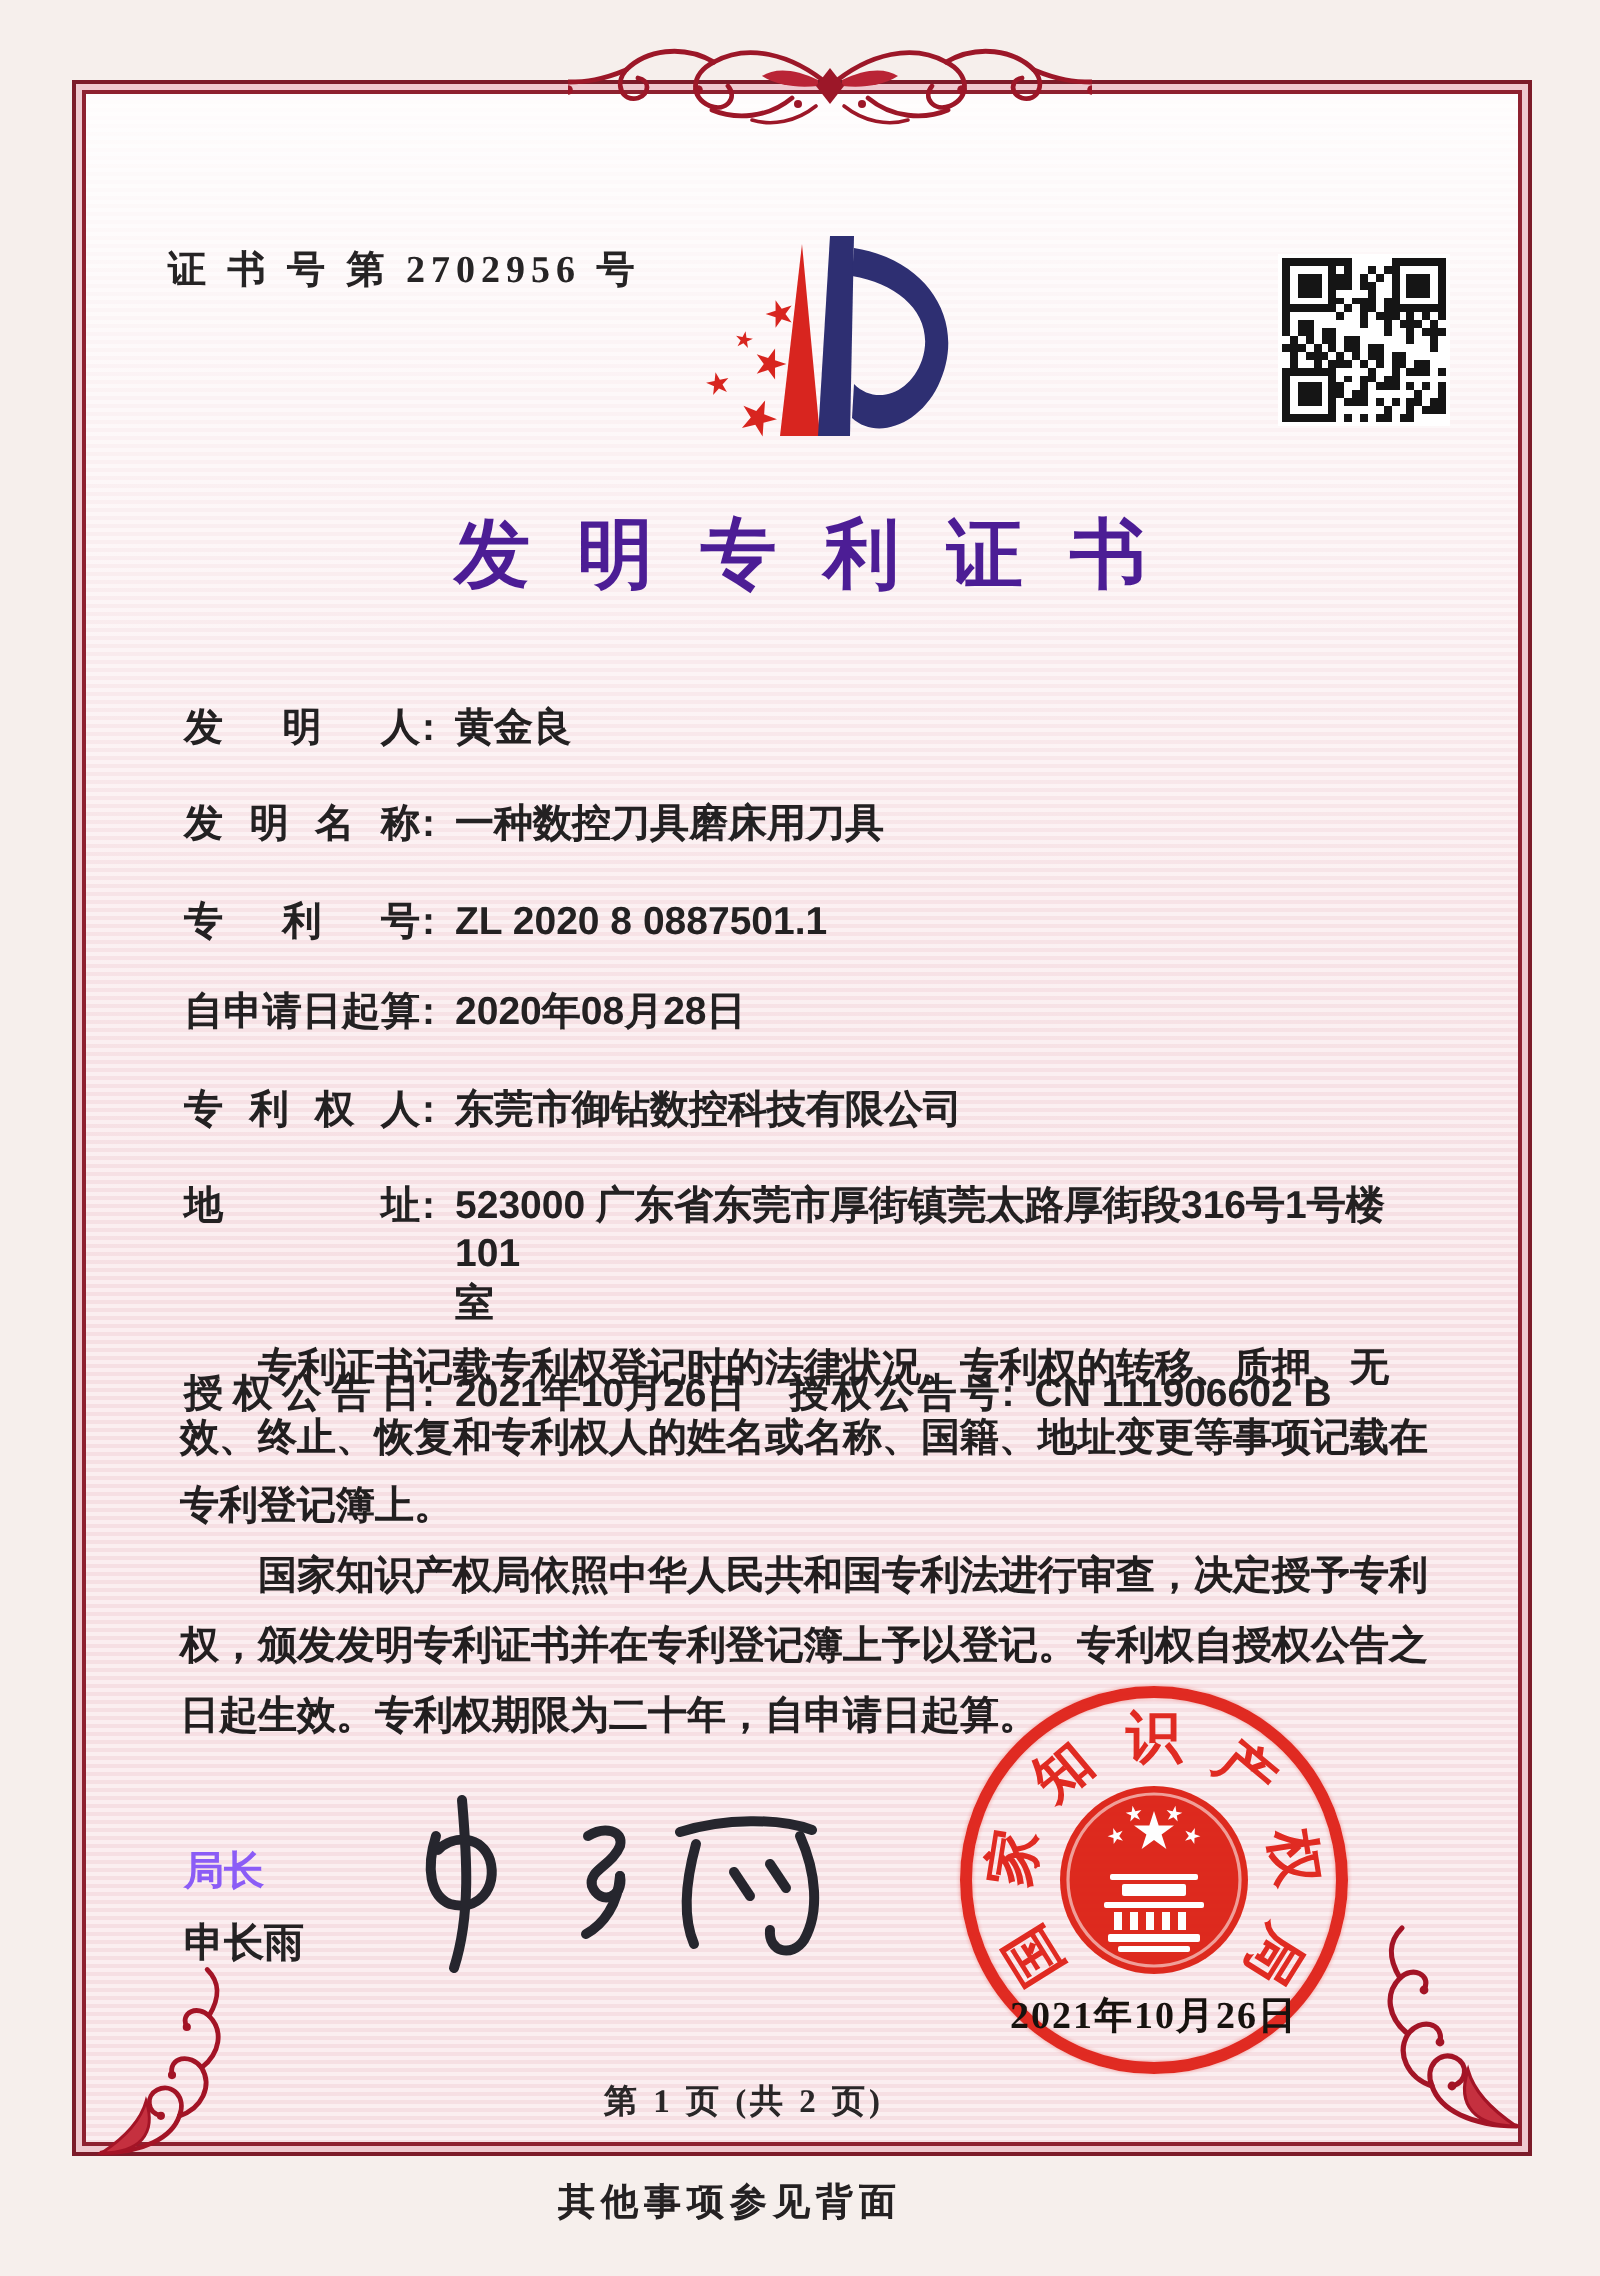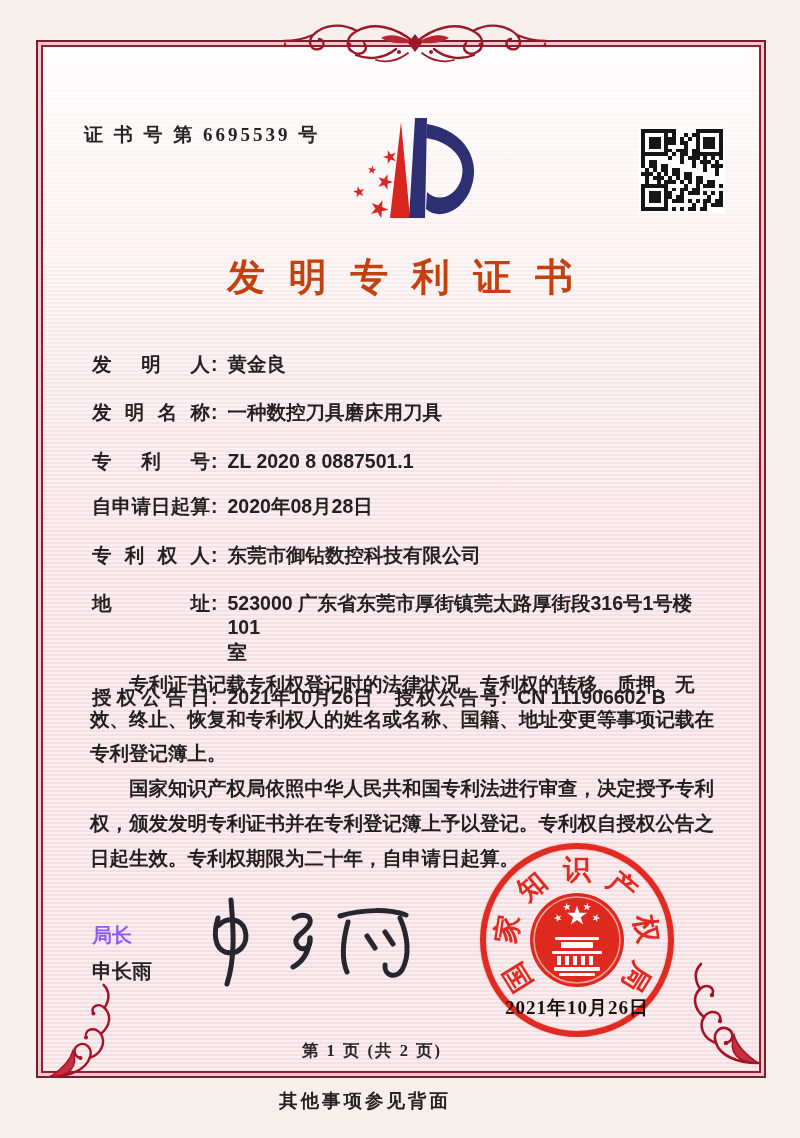--- a/index.html
+++ b/index.html
@@ -36,21 +36,21 @@
   .qr{
     position:absolute;left:639px;top:127px;width:86px;height:86px;background:#fff;
     padding:2px;box-sizing:border-box;
   }
   .qr-grid{display:grid;width:100%;height:100%;
     grid-template-rows:repeat(21,1fr);grid-template-columns:repeat(21,1fr);}
   .qr-grid i{background:#151515;}
 
   .title{
     position:absolute;left:0;right:0;top:252px;text-align:center;
-    font-size:38px;font-weight:700;color:#c2410c;
+    font-size:38px;font-weight:700;color:#4c1d95;
   }
   .title span{letter-spacing:.62em;margin-right:-.62em;}
 
   
   .fields{position:absolute;left:92px;top:352px;width:630px;
     font-family:"Liberation Sans","DejaVu Sans",sans-serif;}
   .row{margin-bottom:24px;font-size:19.5px;font-weight:700;color:#232122;line-height:1.25;}
   .row.tight{margin-bottom:21px;}
   .flabel{display:inline-block;width:118px;text-align:justify;text-align-last:justify;vertical-align:top;}
   .colon{display:inline-block;margin:0 10px 0 1px;vertical-align:top;}
@@ -141,21 +141,21 @@
       <path d="M48,82 C60,78 66,66 60,56 C54,48 42,50 44,60"></path>
       <path d="M60,56 C70,48 72,36 64,28 C58,22 48,26 52,34"></path>
       <path d="M64,28 C70,18 70,10 63,3"></path>
       <path d="M6,102 C18,94 27,85 30,74 C36,92 26,102 6,102 Z" fill="#c5303f" stroke-width="1.6"></path>
       <circle cx="38" cy="82" r="2.2" fill="#a31426" stroke="none"></circle>
       <circle cx="44" cy="60" r="2.2" fill="#a31426" stroke="none"></circle>
       <circle cx="52" cy="34" r="2.2" fill="#a31426" stroke="none"></circle>
     </g>
   </svg>
 
-  <div class="cert-no">证 书 号 第 6695539 号</div>
+  <div class="cert-no">证 书 号 第 2702956 号</div>
 
   <svg class="logo" viewBox="0 0 152 134">
     <defs>
       <path id="star" d="M0,-10 L2.23,-3.07 L9.51,-3.09 L3.61,1.17 L5.88,8.09 L0,3.8 L-5.88,8.09 L-3.61,1.17 L-9.51,-3.09 L-2.23,-3.07 Z"></path>
     </defs>
     <polygon points="63,18 52,114 72,114" fill="#d8251f"></polygon>
     <polygon points="77,14 71,114 87,114 89,14" fill="#2e2f72"></polygon>
     <path d="M89,20 C127,26 146,58 131,89 C121,109 100,116 88,105 L89,88 C100,99 117,93 123,76 C130,55 113,38 88,34 Z" fill="#2e2f72"></path>
     <use href="#star" transform="translate(52,53) rotate(-18) scale(0.72)" fill="#d8251f"></use>
     <use href="#star" transform="translate(34,66) rotate(10) scale(0.45)" fill="#d8251f"></use>

